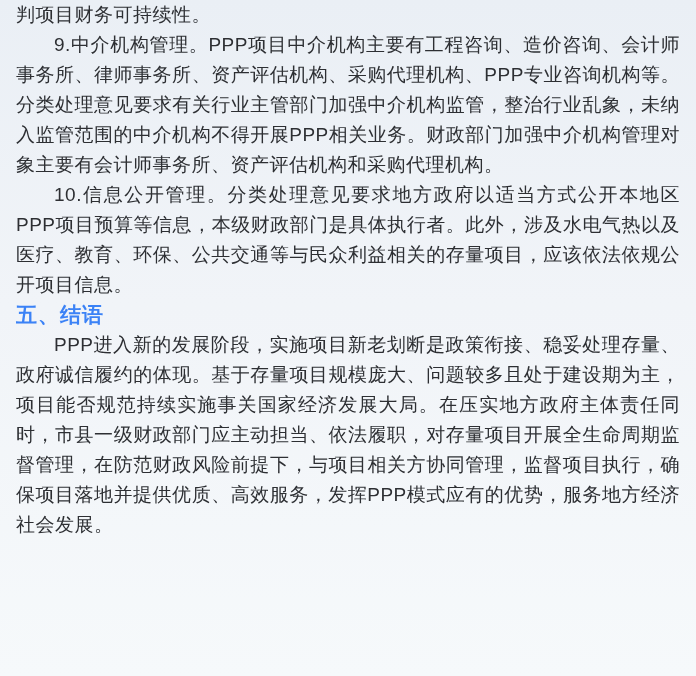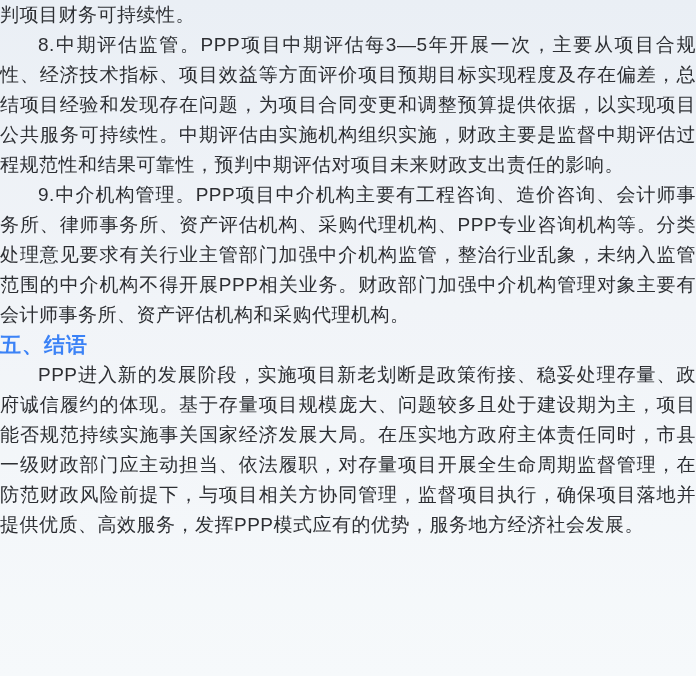--- a/index.html
+++ b/index.html
@@ -10,21 +10,21 @@
     width: 696px;
     height: 676px;
     overflow: hidden;
     background: linear-gradient(180deg, #eaeff5 0%, #f1f4f8 45%, #f6f9fb 100%);
     font-family: "Liberation Sans", "DejaVu Sans", sans-serif;
   }
   .page {
     box-sizing: border-box;
     width: 696px;
     height: 676px;
-    padding: 0 0;
+    padding: 0 16px;
   }
   .para {
     margin: 0;
     font-size: 19px;
     line-height: 30px;
     color: #2d2f33;
     text-align: justify;
     letter-spacing: 0.5px;
   }
   .para.indent {
@@ -39,22 +39,22 @@
     letter-spacing: 1px;
   }
 </style>
 </head>
 <body>
 
 <div class="page">
 
   <p class="para">判项目财务可持续性。</p>
 
-  <p class="para indent">8.中期评估监管。PPP项目中期评估每3—5年开展一次，主要从项目合规性、经济技术指标、项目效益等方面评价项目预期目标实现程度及存在偏差，总结项目经验和发现存在问题，为项目合同变更和调整预算提供依据，以实现项目公共服务可持续性。中期评估由实施机构组织实施，财政主要是监督中期评估过程规范性和结果可靠性，预判中期评估对项目未来财政支出责任的影响。</p>
 
   <p class="para indent">9.中介机构管理。PPP项目中介机构主要有工程咨询、造价咨询、会计师事务所、律师事务所、资产评估机构、采购代理机构、PPP专业咨询机构等。分类处理意见要求有关行业主管部门加强中介机构监管，整治行业乱象，未纳入监管范围的中介机构不得开展PPP相关业务。财政部门加强中介机构管理对象主要有会计师事务所、资产评估机构和采购代理机构。</p>
 
+  <p class="para indent">10.信息公开管理。分类处理意见要求地方政府以适当方式公开本地区PPP项目预算等信息，本级财政部门是具体执行者。此外，涉及水电气热以及医疗、教育、环保、公共交通等与民众利益相关的存量项目，应该依法依规公开项目信息。</p>
 
   <h2 class="section-heading">五、结语</h2>
 
   <p class="para indent"><span>PPP进入新的发展阶段，实施项目新老划断是政策衔接、稳妥处理存量、政府诚信履约的体现。基于存量项目规模庞大、问题较多且处于建设期为主，项目能否规范持续实施事关国家经济发展大局。在压实地方政府主体责任同时，市县一级财政部门应主动担当、依法履职，对存量项目开展全生命周期监督管理，在防范财政风险前提下，与项目相关方协同管理，监督项目执行，确保项目落地并提供优质、高效服务，发挥PPP模式应有的优势，服务地方经济社会发展。</span></p>
 
 </div>
 
 </body></html>

